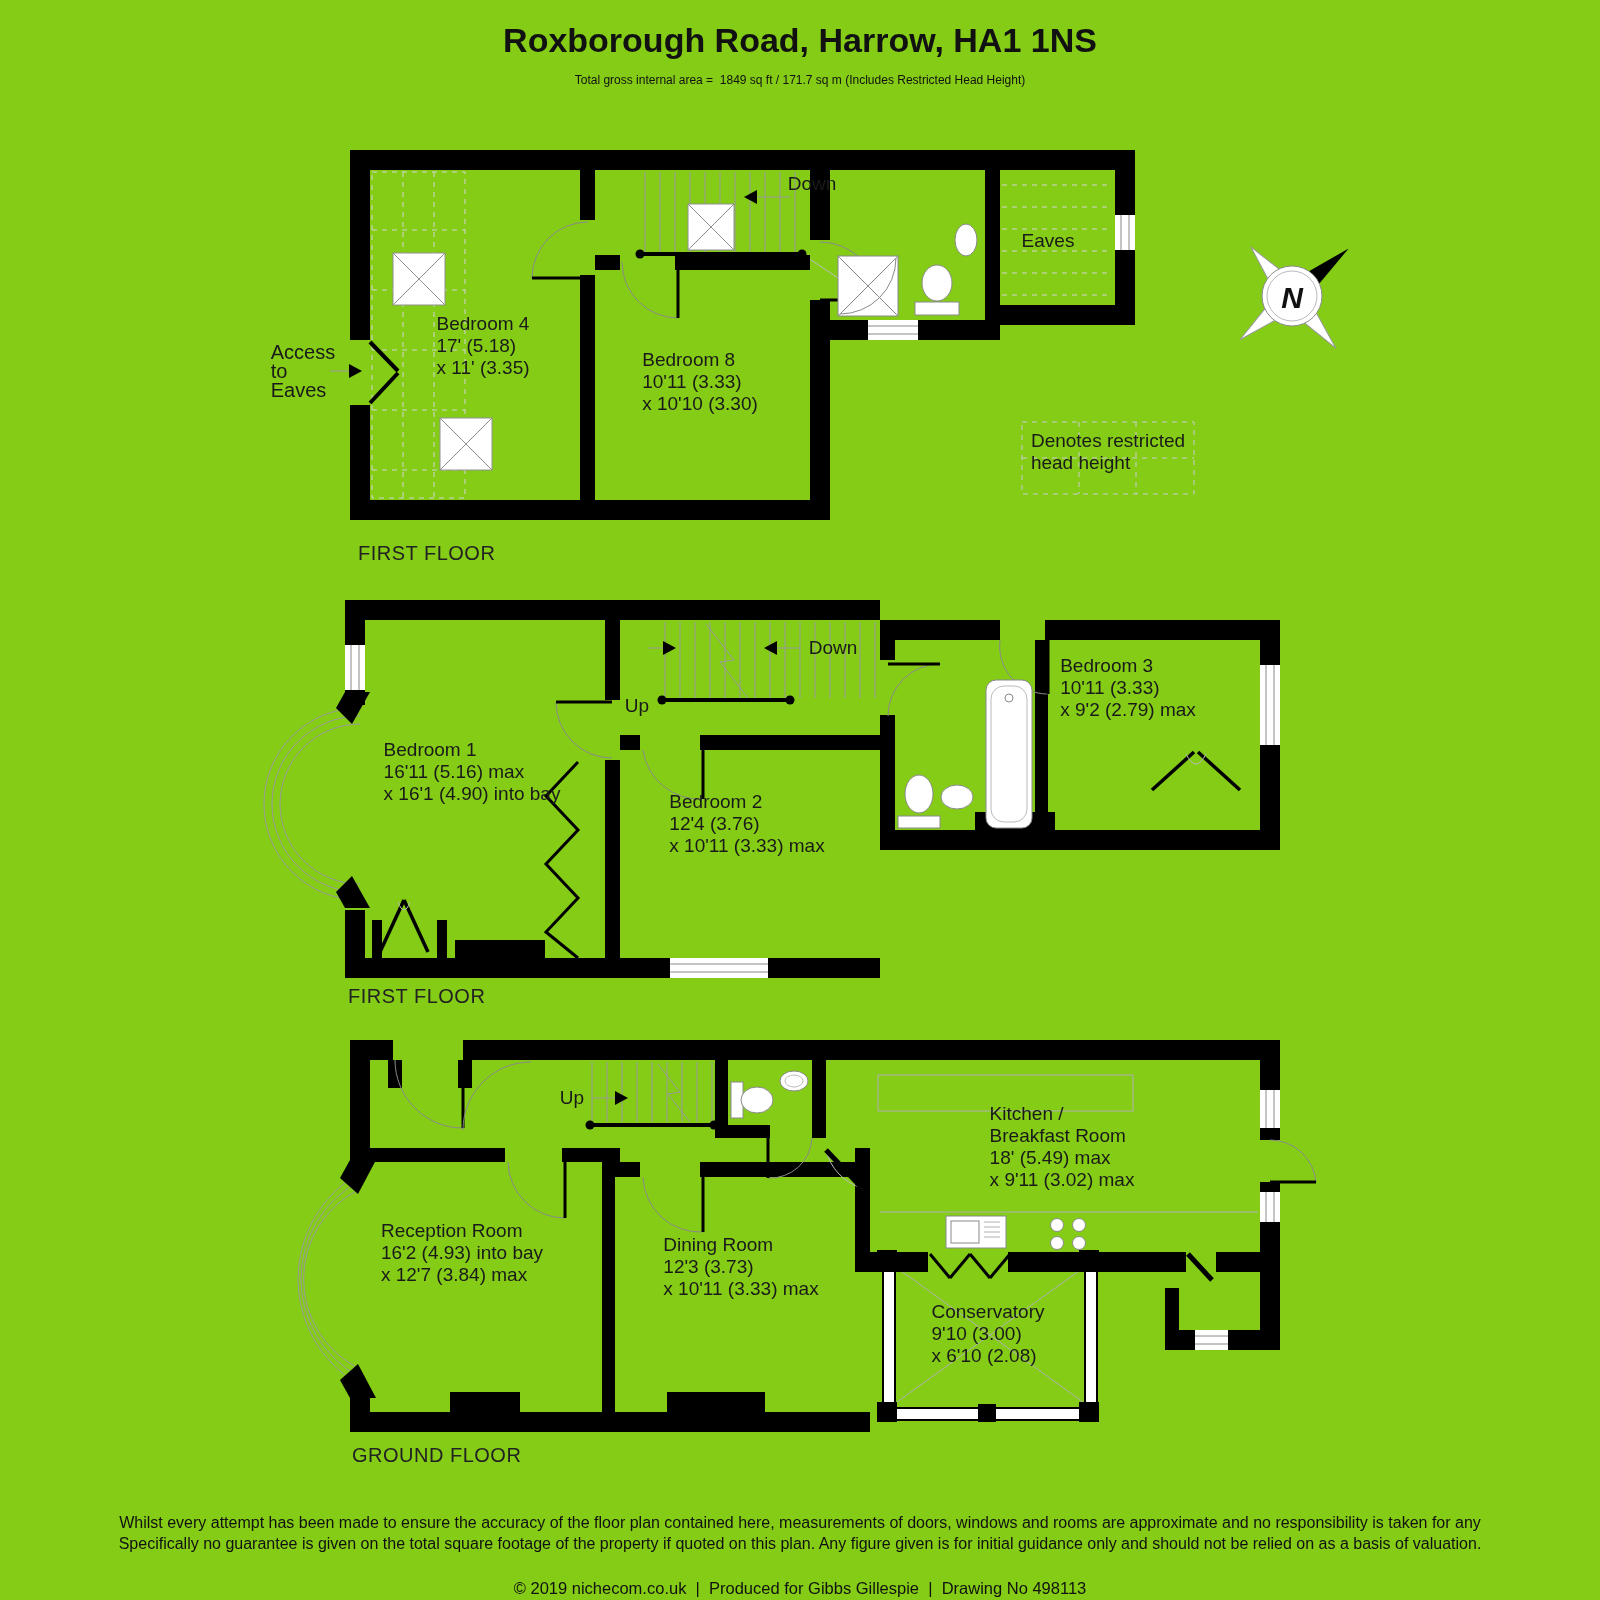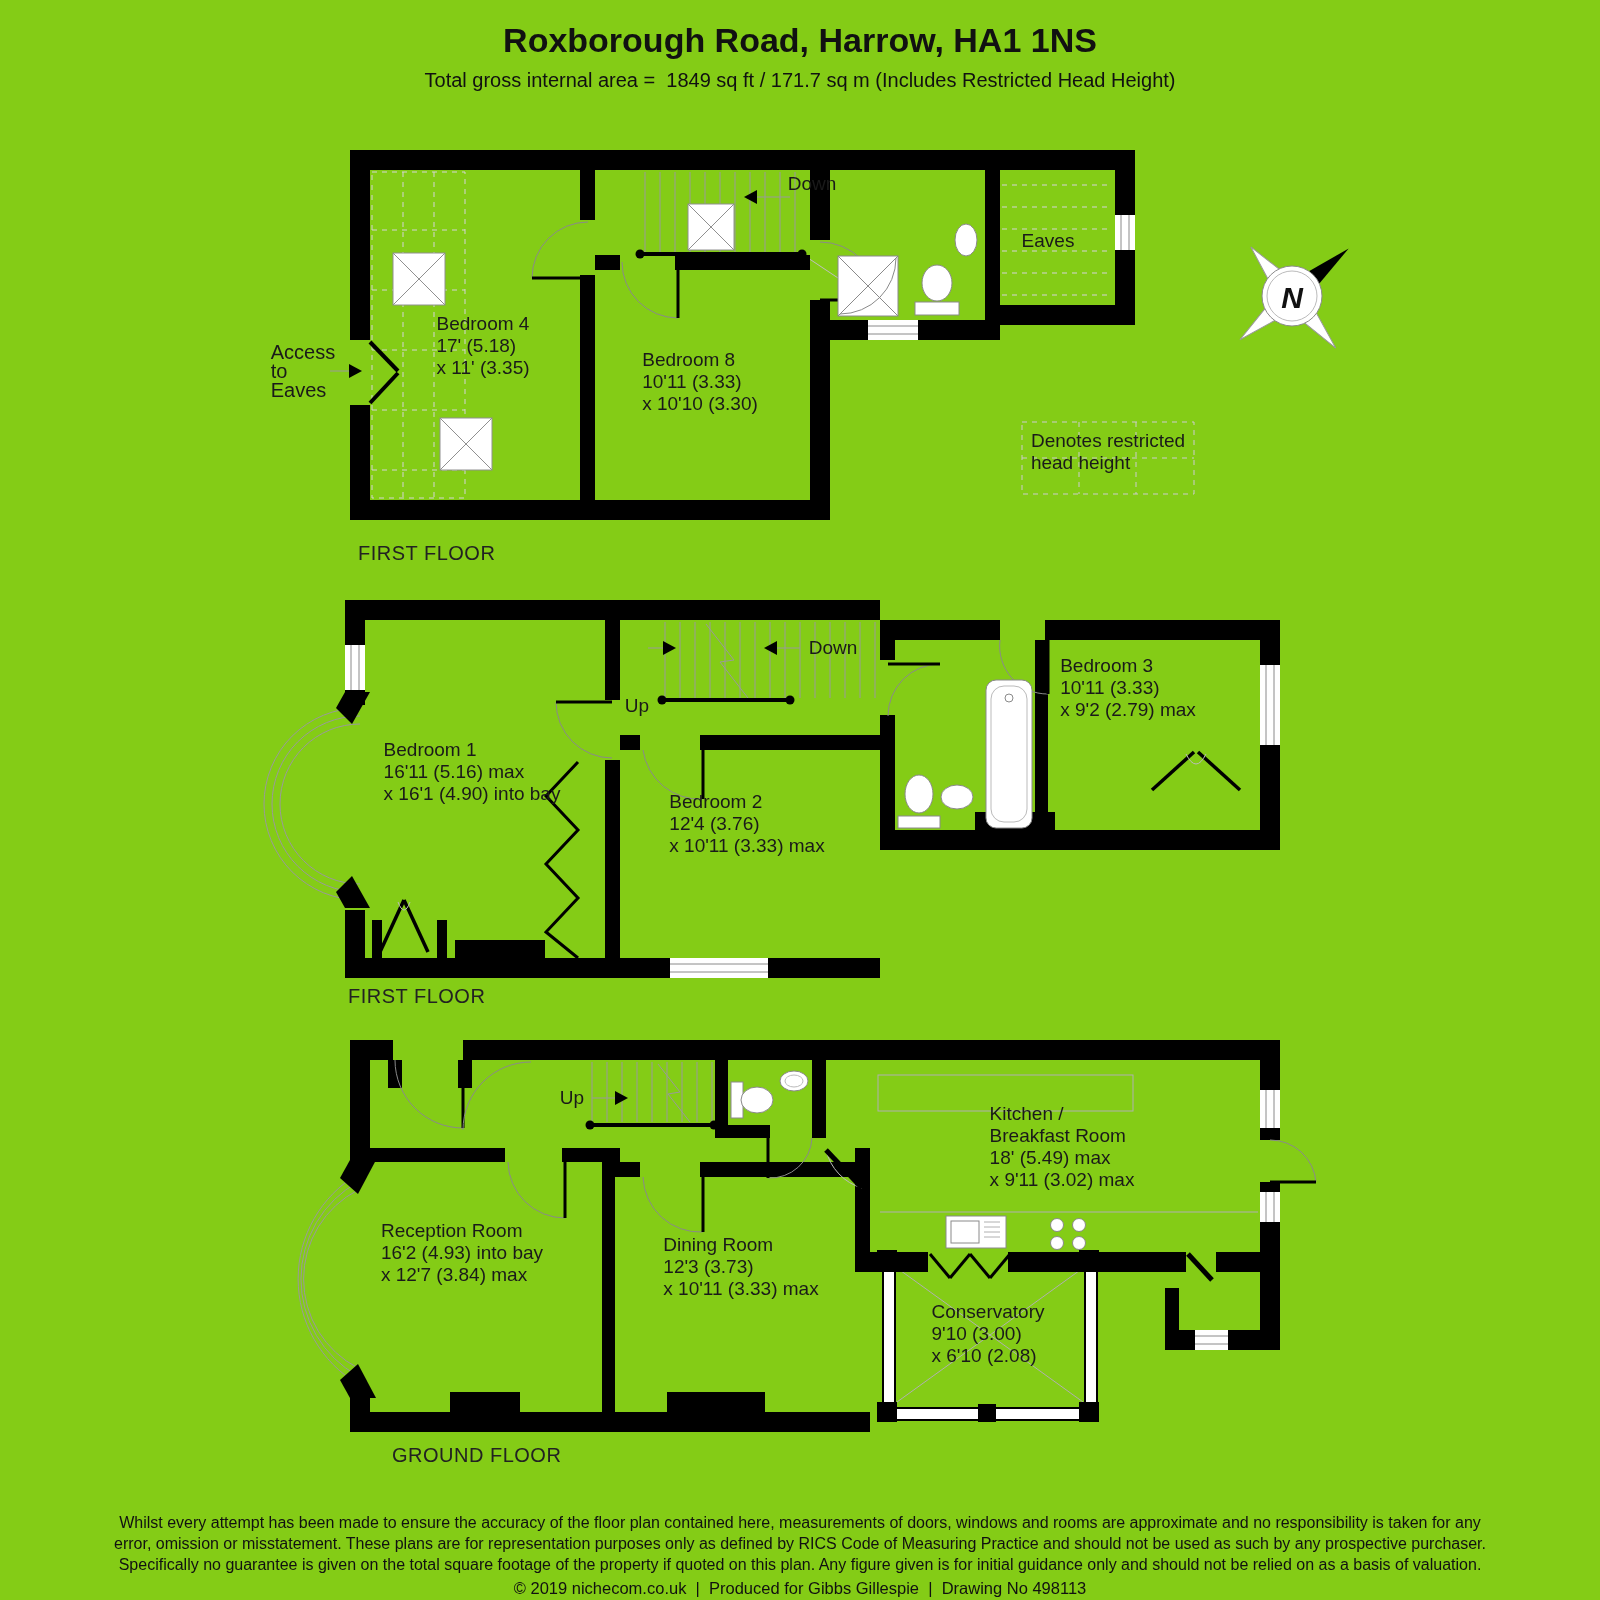--- a/index.html
+++ b/index.html
@@ -4,21 +4,21 @@
 <style>
   html,body{margin:0;padding:0;background:#fff;}
   .page{position:relative;width:1600px;height:1600px;background:#84cc16;overflow:hidden;
         font-family:"Liberation Sans", sans-serif;color:#1a1a1a;}
   .page svg{position:absolute;left:0;top:0;}
   .lbl{position:absolute;transform:translate(-50%,-50%);
        font-size:19px;line-height:22px;white-space:nowrap;color:#1a1a1a;}
   .hdr-title{position:absolute;left:800px;top:40px;transform:translate(-50%,-50%);
        font-size:34px;font-weight:600;white-space:nowrap;color:#111;}
   .hdr-sub{position:absolute;left:800px;top:80px;transform:translate(-50%,-50%);
-       font-size:20px;white-space:nowrap;color:#111;}
+       font-size:12px;white-space:nowrap;color:#111;}
   .floor-lbl{position:absolute;transform:translateY(-50%);font-size:20px;
        letter-spacing:0.5px;color:#222;white-space:nowrap;}
   .small-lbl{font-size:20px;line-height:19px;}
   .compass-n{position:absolute;left:1292px;top:298px;transform:translate(-50%,-50%);
        font-size:30px;font-weight:bold;font-style:italic;color:#111;}
   .footer{position:absolute;left:800px;top:1512px;transform:translateX(-50%);
        width:1600px;text-align:center;font-size:16px;line-height:21px;color:#111;}
   .credits{position:absolute;left:800px;top:1588px;transform:translate(-50%,-50%);
        font-size:16.5px;white-space:nowrap;color:#111;}
 </style>
@@ -485,22 +485,21 @@
   <div>Breakfast Room</div>
   <div>18' (5.49) max</div>
   <div>x 9'11 (3.02) max</div>
 </div>
 <div class="lbl" style="left:988px;top:1334px;">
   <div>Conservatory</div>
   <div>9'10 (3.00)</div>
   <div>x 6'10 (2.08)</div>
 </div>
 <div class="lbl" style="left:572px;top:1098px;">Up</div>
-<div class="floor-lbl" style="left:352px;top:1455px;margin-left:40px;">GROUND FLOOR</div>
+<div class="floor-lbl" style="left:352px;top:1455px;">GROUND FLOOR</div>
 
 <div class="footer">
   <div>Whilst every attempt has been made to ensure the accuracy of the floor plan contained here, measurements of doors, windows and rooms are approximate and no responsibility is taken for any</div>
-  <div>error, omission or misstatement. These plans are for representation purposes only as defined by RICS Code of Measuring Practice and should not be used as such by any prospective purchaser.</div>
   <div>Specifically no guarantee is given on the total square footage of the property if quoted on this plan. Any figure given is for initial guidance only and should not be relied on as a basis of valuation.</div>
 </div>
 <div class="credits">© 2019 nichecom.co.uk &nbsp;|&nbsp; Produced for Gibbs Gillespie &nbsp;|&nbsp; Drawing No 498113</div>
 
 </div>
 
 </body></html>

